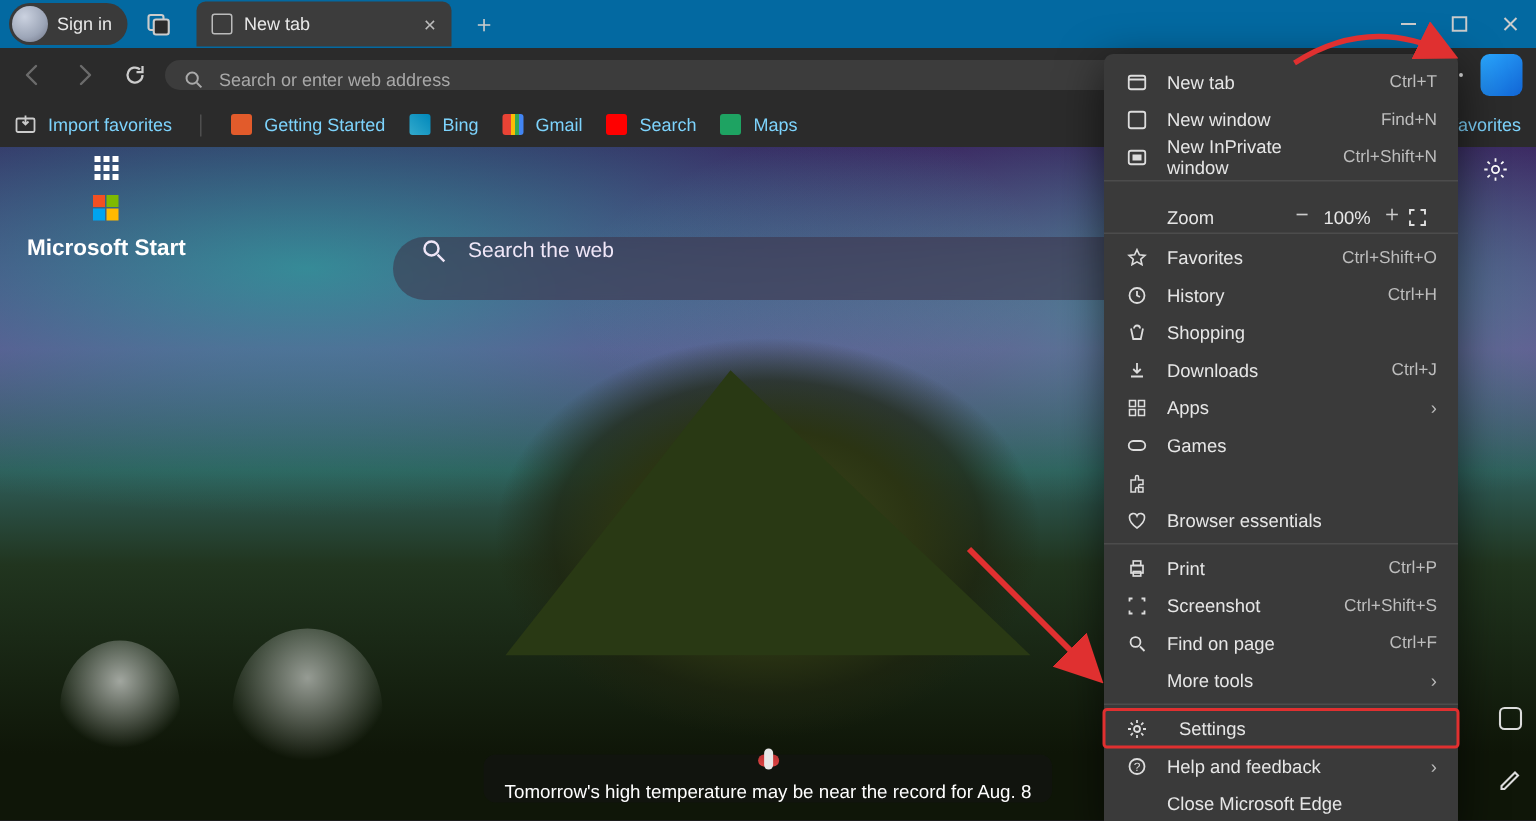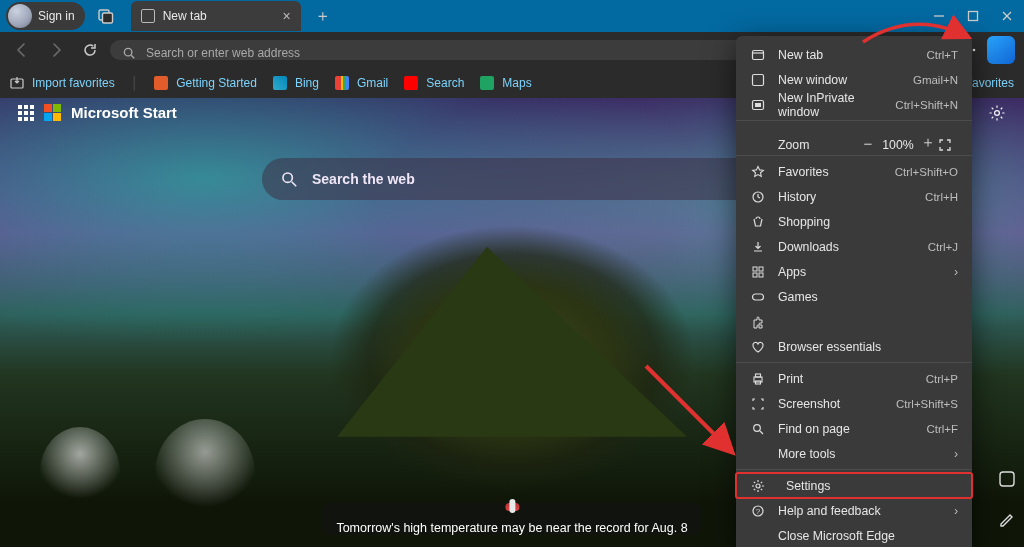--- a/index.html
+++ b/index.html
@@ -39,28 +39,28 @@
     background:
       radial-gradient(ellipse 260px 190px at 50% 58%, #3e4b1e 0%, #2b3413 38%, rgba(30,36,15,.7) 55%, rgba(0,0,0,0) 70%),
       radial-gradient(ellipse 800px 260px at 80% 22%, rgba(60,210,170,.55) 0%, rgba(60,210,170,0) 55%),
       radial-gradient(ellipse 900px 300px at 20% 18%, rgba(30,200,170,.6) 0%, rgba(30,200,170,0) 55%),
       linear-gradient(180deg,#3c195c 0%,#5a2e7b 18%,#6d3b8b 30%,#2f5d5a 48%,#21351f 62%,#0f1608 90%);
   }
   .mountain{position:absolute;left:50%;top:45%;transform:translate(-50%,-28%);width:0;height:0;border-left:150px solid transparent;border-right:200px solid transparent;border-bottom:190px solid #2e3f16;filter:brightness(.9);} 
   .waterfallL{position:absolute;left:40px;bottom:30px;width:80px;height:90px;background:radial-gradient(circle at 50% 30%, rgba(255,255,255,.6), rgba(255,255,255,0) 60%);border-radius:50%;}
   .waterfallR{position:absolute;left:155px;bottom:18px;width:100px;height:110px;background:radial-gradient(circle at 50% 30%, rgba(255,255,255,.55), rgba(255,255,255,0) 60%);border-radius:50%;}
 
-  .ms-start{position:absolute;top:6px;left:18px;display:flex;align-items:center;gap:10px;color:#fff;font-weight:600;font-size:15px;}
+  .ms-start{position:absolute;top:6px;left:18px;display:flex;align-items:center;gap:10px;color:#fff;font-weight:600;font-size:15px;flex-direction:column;}
   .apps-grid{display:grid;grid-template-columns:repeat(3,4px);grid-template-rows:repeat(3,4px);gap:2px;}
   .apps-grid span{background:#fff;width:4px;height:4px;}
   .ms-logo{display:grid;grid-template-columns:8px 8px;grid-template-rows:8px 8px;gap:1px;}
   .ms-logo span:nth-child(1){background:#f25022}.ms-logo span:nth-child(2){background:#7fba00}.ms-logo span:nth-child(3){background:#00a4ef}.ms-logo span:nth-child(4){background:#ffb900}
 
   .settings-gear-right{position:absolute;top:6px;right:18px;color:#fff;}
-  .searchbar{position:absolute;top:60px;left:50%;transform:translateX(-50%);width:500px;height:42px;border-radius:22px;background:rgba(60,50,70,.55);backdrop-filter:blur(2px);display:flex;align-items:center;padding:0 18px;gap:14px;color:#efe6f7;font-weight:bold;}
+  .searchbar{position:absolute;top:60px;left:50%;transform:translateX(-50%);width:500px;height:42px;border-radius:22px;background:rgba(60,50,70,.55);backdrop-filter:blur(2px);display:flex;align-items:flex-start;padding:0 18px;gap:14px;color:#efe6f7;}
   .searchbar .mag2{width:18px;height:18px;}
   .side-rail{position:absolute;right:6px;top:370px;display:flex;flex-direction:column;gap:18px;color:#ddd;z-index:4;}
   .side-rail div{width:22px;height:22px;display:flex;align-items:center;justify-content:center;}
 
   .weatherbar{position:absolute;bottom:12px;left:50%;transform:translateX(-50%);height:32px;background:rgba(20,20,20,.55);border-radius:8px;display:flex;align-items:center;padding:0 14px;gap:10px;color:#fff;font-size:12.5px;flex-direction:column;}
   .thermo{width:14px;height:20px;border-radius:8px;background:linear-gradient(#b33,#d44);position:relative;}
   .thermo:before{content:"";position:absolute;left:4px;top:-4px;width:6px;height:14px;background:#e8e8e8;border-radius:3px;}
 
   
   .menu{position:absolute;right:52px;top:36px;width:236px;background:#3a3a3a;border-radius:6px;box-shadow:0 8px 30px rgba(0,0,0,.6);padding:6px 0;z-index:20;font-size:12.3px;}
@@ -270,21 +270,21 @@
       <span class="lbl">New tab</span>
       <span class="sc">Ctrl+T</span>
     </div>
   <div class="mi">
       <span class="ico">
         <svg width="14" height="14" viewBox="0 0 14 14">
           <rect x="1.5" y="1.5" width="11" height="11" rx="1.5" fill="none" stroke="#ddd" stroke-width="1.2"></rect>
         </svg>
       </span>
       <span class="lbl">New window</span>
-      <span class="sc">Gmail+N</span>
+      <span class="sc">Find+N</span>
     </div>
   <div class="mi">
       <span class="ico">
         <svg width="14" height="14" viewBox="0 0 14 14">
           <rect x="1.5" y="2.5" width="11" height="9" rx="1.5" fill="none" stroke="#ddd" stroke-width="1.2"></rect>
           <rect x="4" y="5" width="6" height="4" fill="#ddd"></rect>
         </svg>
       </span>
       <span class="lbl">New InPrivate window</span>
       <span class="sc">Ctrl+Shift+N</span>

